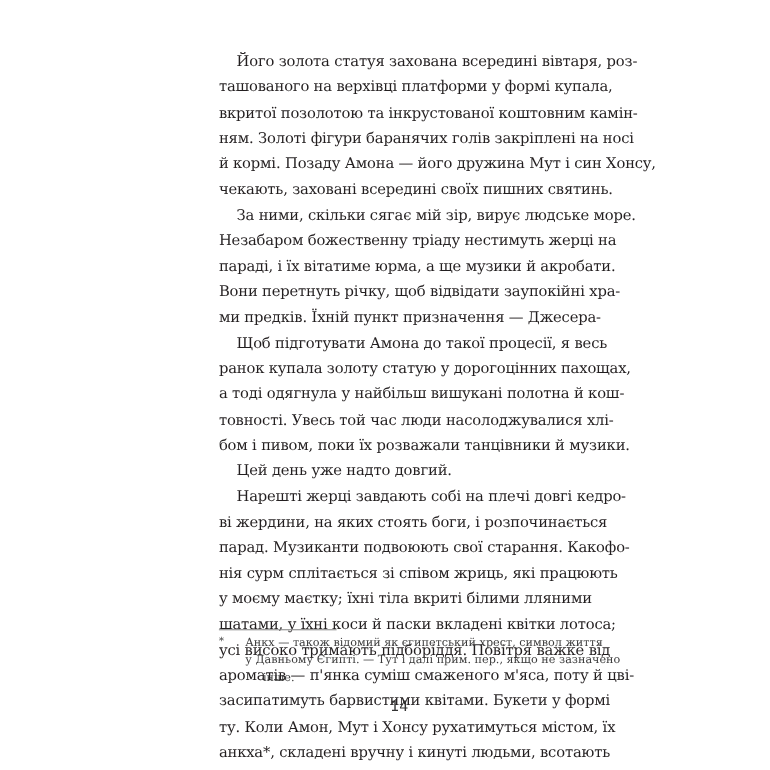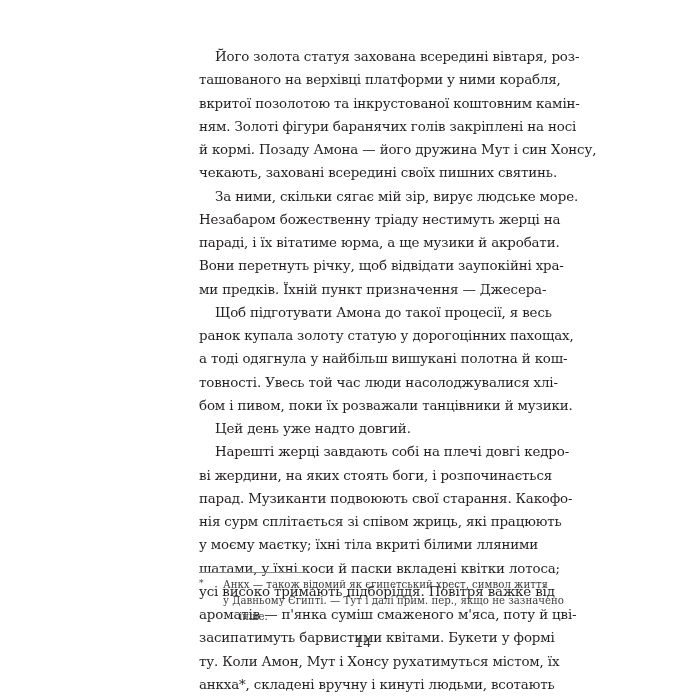--- a/index.html
+++ b/index.html
@@ -95,21 +95,21 @@
       color: #333333;
     }
   </style>
 </head>
 <body>
 
 <div class="page">
 
   <div class="body-text">
     <span class="line indent">Його золота статуя захована всередині вівтаря, роз-</span>
-    <span class="line">ташованого на верхівці платформи у ними корабля,</span>
+    <span class="line">ташованого на верхівці платформи у формі купала,</span>
     <span class="line">вкритої позолотою та інкрустованої коштовним камін-</span>
     <span class="line">ням. Золоті фігури баранячих голів закріплені на носі</span>
     <span class="line">й кормі. Позаду Амона — його дружина Мут і син Хонсу,</span>
     <span class="line last">чекають, заховані всередині своїх пишних святинь.</span>
     <span class="line indent">За ними, скільки сягає мій зір, вирує людське море.</span>
     <span class="line">Незабаром божественну тріаду нестимуть жерці на</span>
     <span class="line">параді, і їх вітатиме юрма, а ще музики й акробати.</span>
     <span class="line">Вони перетнуть річку, щоб відвідати заупокійні хра-</span>
     <span class="line">ми предків. Їхній пункт призначення — Джесера-</span>
     <span class="line indent">Щоб підготувати Амона до такої процесії, я весь</span>

